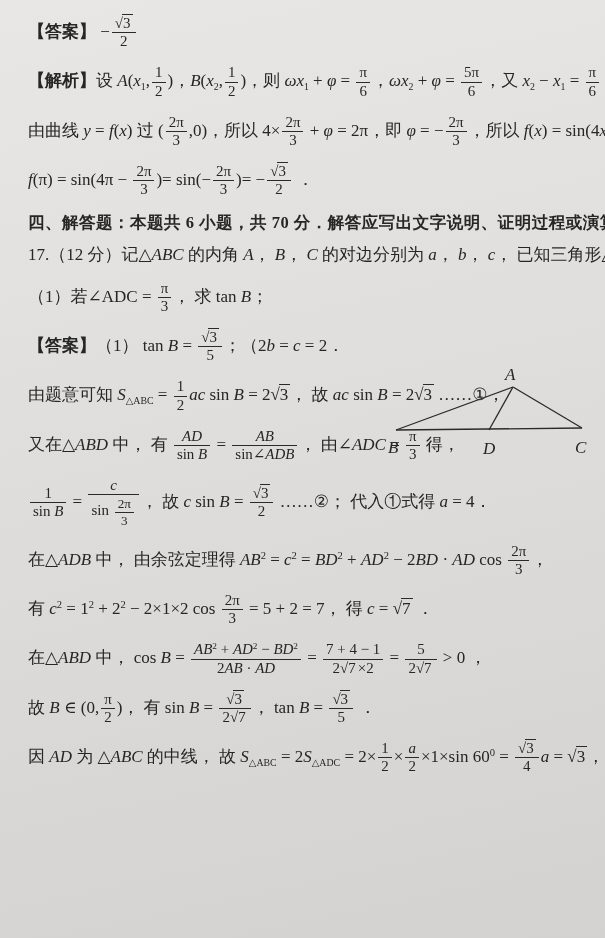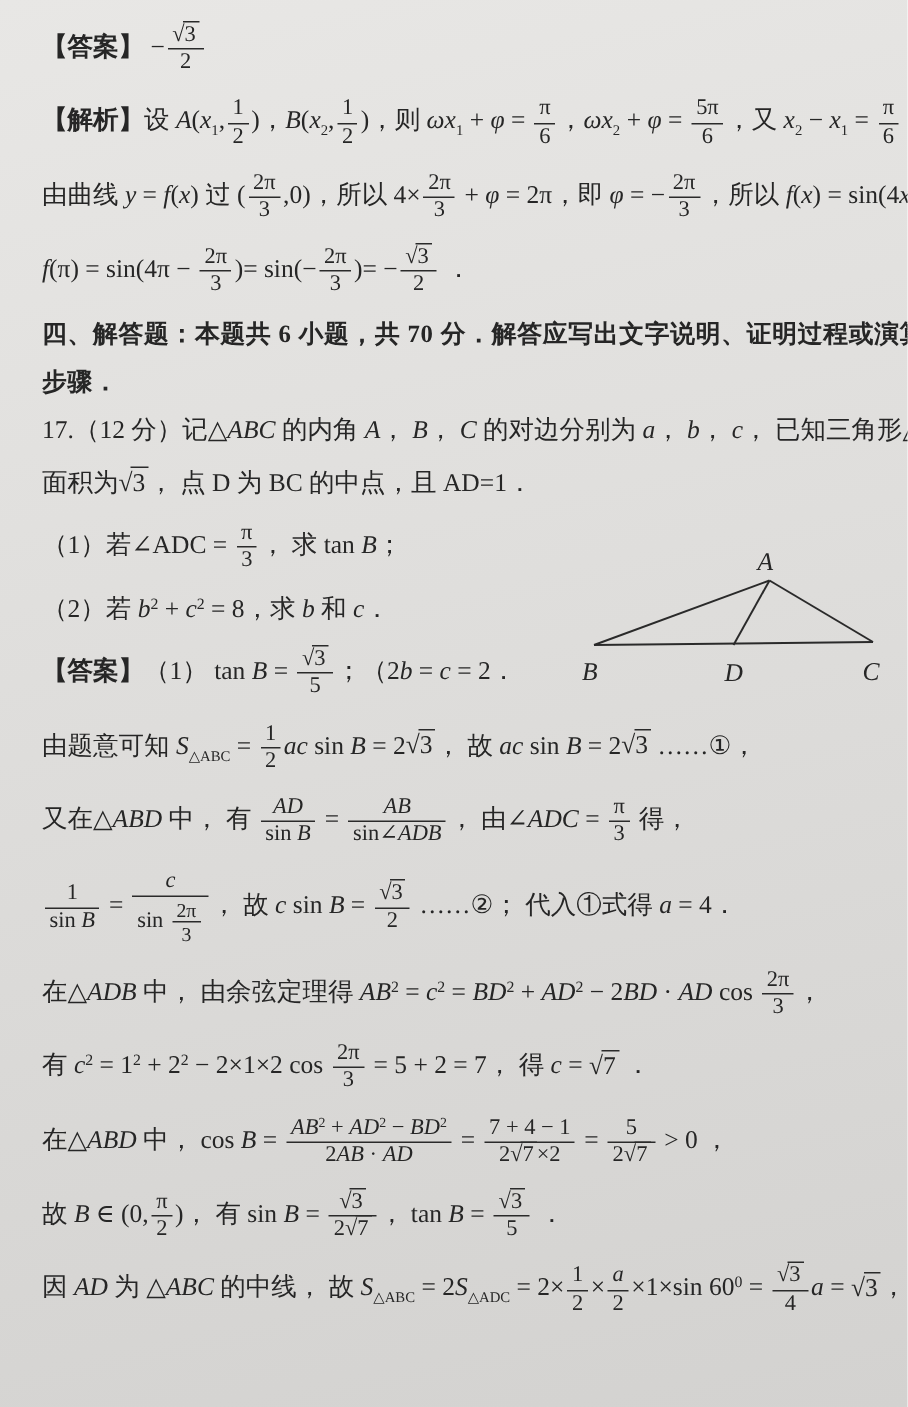--- a/index.html
+++ b/index.html
@@ -50,25 +50,22 @@
 </style>
 </head>
 <body style="background: linear-gradient(168deg, rgb(232, 231, 229) 0%, rgb(211, 210, 208) 100%); color: rgb(38, 38, 38);">
 
 <div id="doc">
   <div class="line"><span class="bd">【答案】</span> −<span class="frac"><span class="num"><span class="sqrt"><span class="rs">√</span><span class="rad">3</span></span></span><span class="den">2</span></span></div>
     <div class="line"><span class="bd">【解析】</span>设 <span class="it">A</span>(<span class="it">x</span><span class="sub">1</span>,<span class="frac"><span class="num">1</span><span class="den">2</span></span>)，<span class="it">B</span>(<span class="it">x</span><span class="sub">2</span>,<span class="frac"><span class="num">1</span><span class="den">2</span></span>)，则 <span class="it">ωx</span><span class="sub">1</span> + <span class="it">φ</span> = <span class="frac"><span class="num">π</span><span class="den">6</span></span>，<span class="it">ωx</span><span class="sub">2</span> + <span class="it">φ</span> = <span class="frac"><span class="num">5π</span><span class="den">6</span></span>，又 <span class="it">x</span><span class="sub">2</span> − <span class="it">x</span><span class="sub">1</span> = <span class="frac"><span class="num">π</span><span class="den">6</span></span>，所以 <span class="it">ω</span> = 4，</div>
     <div class="line">由曲线 <span class="it">y</span> = <span class="it">f</span>(<span class="it">x</span>) 过 (<span class="frac"><span class="num">2π</span><span class="den">3</span></span>,0)，所以 4×<span class="frac"><span class="num">2π</span><span class="den">3</span></span> + <span class="it">φ</span> = 2π，即 <span class="it">φ</span> = −<span class="frac"><span class="num">2π</span><span class="den">3</span></span>，所以 <span class="it">f</span>(<span class="it">x</span>) = sin(4<span class="it">x</span> − <span class="frac"><span class="num">2π</span><span class="den">3</span></span>)，</div>
     <div class="line"><span class="it">f</span>(π) = sin(4π − <span class="frac"><span class="num">2π</span><span class="den">3</span></span>)= sin(−<span class="frac"><span class="num">2π</span><span class="den">3</span></span>)= −<span class="frac"><span class="num"><span class="sqrt"><span class="rs">√</span><span class="rad">3</span></span></span><span class="den">2</span></span> ．</div>
     <div class="line" data-role="heading"><span class="bd">四、解答题：本题共 6 小题，共 70 分．解答应写出文字说明、证明过程或演算</span></div>
-    <div class="line" data-role="heading"><span class="bd">步骤．</span></div>
     <div class="line">17.（12 分）记△<span class="it">ABC</span> 的内角 <span class="it">A</span>， <span class="it">B</span>， <span class="it">C</span> 的对边分别为 <span class="it">a</span>， <span class="it">b</span>， <span class="it">c</span>， 已知三角形△<span class="it">ABC</span> 的</div>
-    <div class="line">面积为<span class="sqrt"><span class="rs">√</span><span class="rad">3</span></span>， 点 D 为 BC 的中点，且 AD=1．</div>
     <div class="line">（1）若∠ADC = <span class="frac"><span class="num">π</span><span class="den">3</span></span>， 求 tan <span class="it">B</span>；</div>
-    <div class="line">（2）若 <span class="it">b</span><span class="sup">2</span> + <span class="it">c</span><span class="sup">2</span> = 8，求 <span class="it">b</span> 和 <span class="it">c</span>．</div>
     <div class="line"><span class="bd">【答案】</span>（1） tan <span class="it">B</span> = <span class="frac"><span class="num"><span class="sqrt"><span class="rs">√</span><span class="rad">3</span></span></span><span class="den">5</span></span>；（2<span class="it">b</span> = <span class="it">c</span> = 2．</div>
     <div class="line">由题意可知 <span class="it">S</span><span class="sub">△ABC</span> = <span class="frac"><span class="num">1</span><span class="den">2</span></span><span class="it">ac</span> sin <span class="it">B</span> = 2<span class="sqrt"><span class="rs">√</span><span class="rad">3</span></span>， 故 <span class="it">ac</span> sin <span class="it">B</span> = 2<span class="sqrt"><span class="rs">√</span><span class="rad">3</span></span> ……①，</div>
     <div class="line">又在△<span class="it">ABD</span> 中， 有 <span class="frac"><span class="num"><span class="it">AD</span></span><span class="den">sin <span class="it">B</span></span></span> = <span class="frac"><span class="num"><span class="it">AB</span></span><span class="den">sin∠<span class="it">ADB</span></span></span>， 由∠<span class="it">ADC</span> = <span class="frac"><span class="num">π</span><span class="den">3</span></span> 得，</div>
     <div class="line"><span class="frac"><span class="num">1</span><span class="den">sin <span class="it">B</span></span></span> = <span class="frac"><span class="num"><span class="it">c</span></span><span class="den">sin <span class="frac"><span class="num">2π</span><span class="den">3</span></span></span></span>， 故 <span class="it">c</span> sin <span class="it">B</span> = <span class="frac"><span class="num"><span class="sqrt"><span class="rs">√</span><span class="rad">3</span></span></span><span class="den">2</span></span> ……②；  代入①式得 <span class="it">a</span> = 4．</div>
     <div class="line">在△<span class="it">ADB</span> 中， 由余弦定理得 <span class="it">AB</span><span class="sup">2</span> = <span class="it">c</span><span class="sup">2</span> = <span class="it">BD</span><span class="sup">2</span> + <span class="it">AD</span><span class="sup">2</span> − 2<span class="it">BD</span> · <span class="it">AD</span> cos <span class="frac"><span class="num">2π</span><span class="den">3</span></span>，</div>
     <div class="line">有 <span class="it">c</span><span class="sup">2</span> = 1<span class="sup">2</span> + 2<span class="sup">2</span> − 2×1×2 cos <span class="frac"><span class="num">2π</span><span class="den">3</span></span> = 5 + 2 = 7， 得 <span class="it">c</span> = <span class="sqrt"><span class="rs">√</span><span class="rad">7</span></span> ．</div>
     <div class="line">在△<span class="it">ABD</span> 中，  cos <span class="it">B</span> = <span class="frac"><span class="num"><span class="it">AB</span><span class="sup">2</span> + <span class="it">AD</span><span class="sup">2</span> − <span class="it">BD</span><span class="sup">2</span></span><span class="den">2<span class="it">AB</span> · <span class="it">AD</span></span></span> = <span class="frac"><span class="num">7 + 4 − 1</span><span class="den">2<span class="sqrt"><span class="rs">√</span><span class="rad">7</span></span>×2</span></span> = <span class="frac"><span class="num">5</span><span class="den">2<span class="sqrt"><span class="rs">√</span><span class="rad">7</span></span></span></span> &gt; 0 ，</div>
     <div class="line">故 <span class="it">B</span> ∈ (0,<span class="frac"><span class="num">π</span><span class="den">2</span></span>)， 有 sin <span class="it">B</span> = <span class="frac"><span class="num"><span class="sqrt"><span class="rs">√</span><span class="rad">3</span></span></span><span class="den">2<span class="sqrt"><span class="rs">√</span><span class="rad">7</span></span></span></span>，  tan <span class="it">B</span> = <span class="frac"><span class="num"><span class="sqrt"><span class="rs">√</span><span class="rad">3</span></span></span><span class="den">5</span></span> ．</div>
     <div class="line">因 <span class="it">AD</span> 为 △<span class="it">ABC</span> 的中线， 故 <span class="it">S</span><span class="sub">△ABC</span> = 2<span class="it">S</span><span class="sub">△ADC</span> = 2×<span class="frac"><span class="num">1</span><span class="den">2</span></span>×<span class="frac"><span class="num"><span class="it">a</span></span><span class="den">2</span></span>×1×sin 60<span class="sup">0</span> = <span class="frac"><span class="num"><span class="sqrt"><span class="rs">√</span><span class="rad">3</span></span></span><span class="den">4</span></span><span class="it">a</span> = <span class="sqrt"><span class="rs">√</span><span class="rad">3</span></span>，</div>
     <div id="figure">

